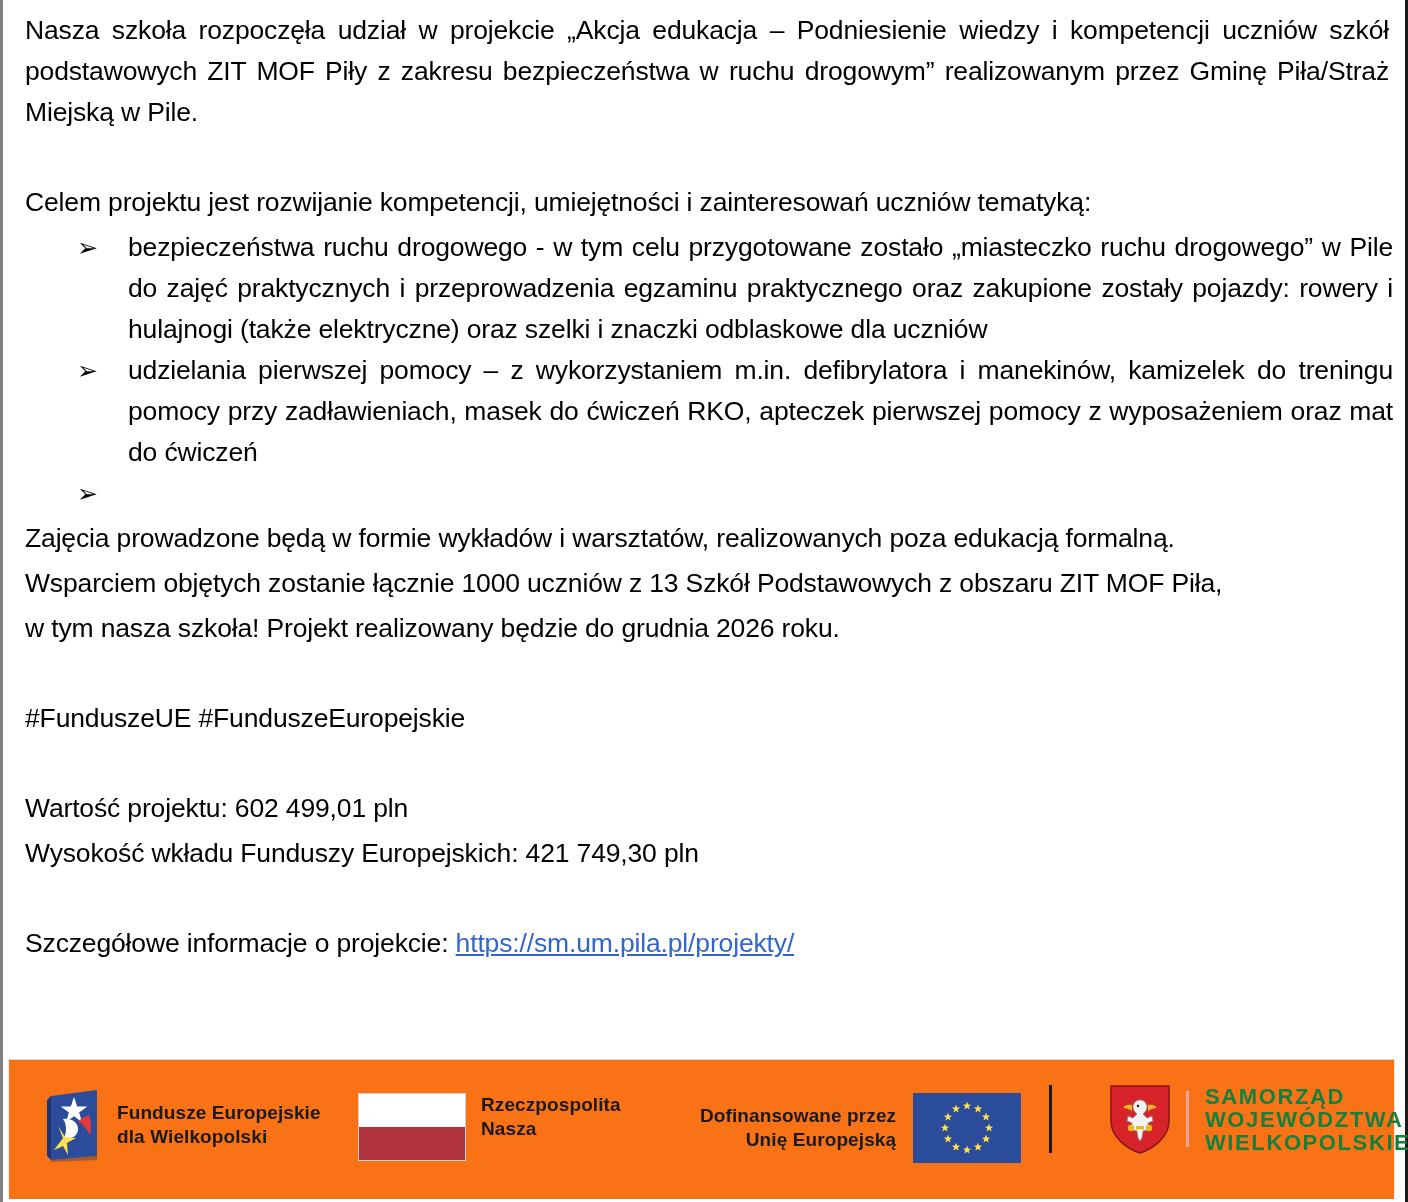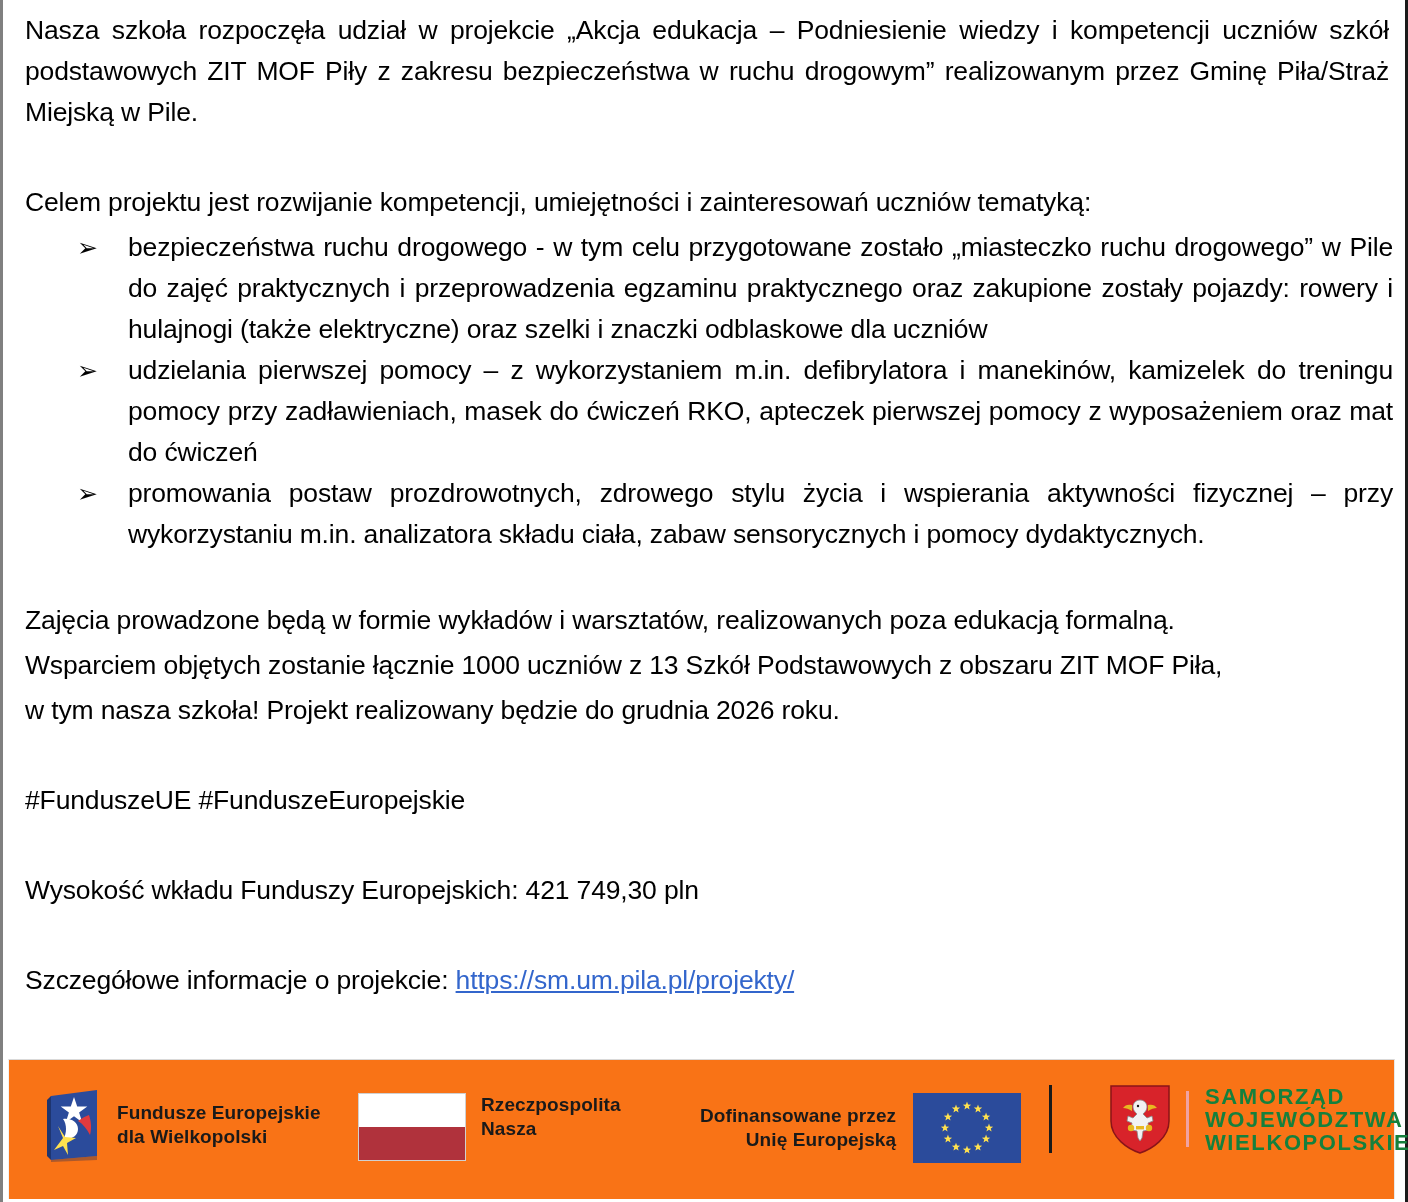--- a/index.html
+++ b/index.html
@@ -220,36 +220,36 @@
       <li class="bullet">
         <span class="marker">➢</span>
         <span class="btext">bezpieczeństwa ruchu drogowego -  w tym celu przygotowane zostało „miasteczko ruchu drogowego” w Pile do zajęć praktycznych i przeprowadzenia egzaminu praktycznego oraz zakupione   zostały pojazdy: rowery i hulajnogi (także elektryczne) oraz szelki i znaczki odblaskowe dla uczniów</span>
       </li>
       <li class="bullet">
         <span class="marker">➢</span>
         <span class="btext">udzielania pierwszej pomocy – z wykorzystaniem m.in. defibrylatora i manekinów, kamizelek do treningu pomocy przy zadławieniach, masek do ćwiczeń RKO, apteczek pierwszej pomocy z wyposażeniem oraz mat do ćwiczeń</span>
       </li>
       <li class="bullet">
         <span class="marker">➢</span>
-        <span class="btext">promowania postaw prozdrowotnych, zdrowego stylu życia i wspierania aktywności fizycznej – przy wykorzystaniu m.in. analizatora składu ciała, zabaw sensorycznych i pomocy dydaktycznych.</span>
       </li>
     </ul>
 
     <div class="spacer-line"></div>
 
     <p class="para left">Zajęcia prowadzone będą w formie wykładów i warsztatów, realizowanych poza edukacją formalną.</p>
     <p class="para left">Wsparciem objętych zostanie łącznie 1000 uczniów z 13 Szkół Podstawowych z obszaru ZIT MOF Piła,</p>
     <p class="para left">w tym nasza szkoła! Projekt realizowany będzie do grudnia 2026 roku.</p>
 
     <div class="spacer-line"></div>
 
     <p class="para left">#FunduszeUE  #FunduszeEuropejskie</p>
 
     <div class="spacer-line"></div>
 
+    <p class="para left">Wartość projektu: 602 499,01 pln</p>
     <p class="para left">Wysokość wkładu Funduszy Europejskich: 421 749,30 pln</p>
 
     <div class="spacer-line"></div>
 
     <p class="para left"><span>Szczegółowe informacje o projekcie: </span><a class="proj-link" href="#">https://sm.um.pila.pl/projekty/</a></p>
 
   </div>
 
   <div class="footer">
 

